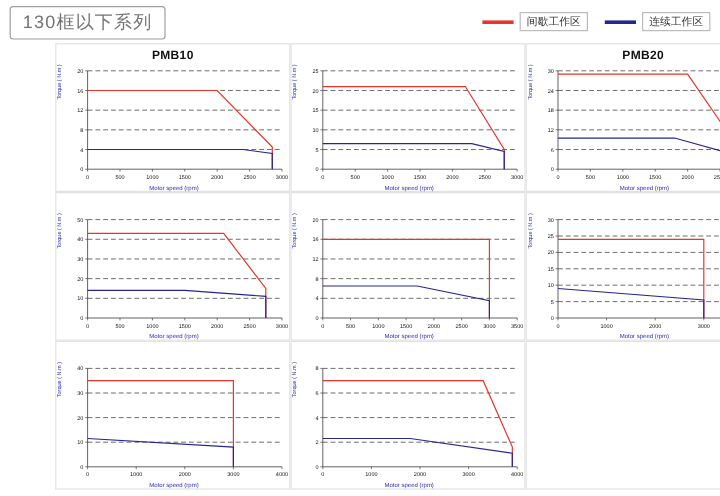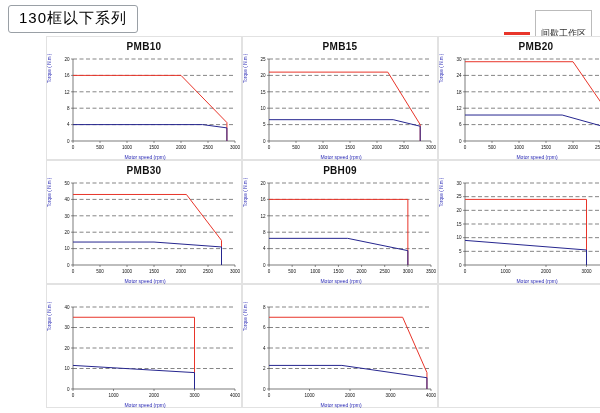--- a/index.html
+++ b/index.html
@@ -13,33 +13,33 @@
 
   .header{
     position:absolute;left:0;top:0;width:600px;height:34px;
   }
   .title-box{
     position:absolute;left:8px;top:5px;
     border:1px solid #9aa0a6;
     border-radius:3px;
     padding:3px 10px 4px 10px;
     font-size:15px;
-    color:#000000;
+    color:#737373;
     background:#fff;
     letter-spacing:1px;
   }
   .legend{
     position:absolute;right:8px;top:10px;
     display:flex;align-items:center;gap:14px;
   }
   .legend-item{display:flex;align-items:center;gap:5px;}
   .legend-line{display:block;width:26px;height:3px;}
   .legend-box{
     border:1px solid #bbb;
-    padding:16px 5px;
+    padding:1px 5px;
     font-size:9px;
     color:#333;
     background:#fff;
     line-height:12px;
   }
 
   .grid{
     position:absolute;left:6px;top:36px;width:588px;height:372px;
     display:grid;
     grid-template-columns:repeat(3,196px);
@@ -80,20 +80,24 @@
 </head>
 <body>
 
 <div class="header">
   <div class="title-box">130框以下系列</div>
   <div class="legend">
     <div class="legend-item">
       <span class="legend-line" style="background:#e8352a"></span>
       <span class="legend-box">间歇工作区</span>
     </div>
+    <div class="legend-item">
+      <span class="legend-line" style="background:#26268f"></span>
+      <span class="legend-box">连续工作区</span>
+    </div>
   </div>
 </div>
 
 <div class="grid">
   <div class="cell">
     <div class="chart-title">PMB10</div>
     <div class="plotwrap">
         <svg width="196" height="108">
           <line x1="26" y1="71.6" x2="188" y2="71.6" class="gridline"></line>
           <line x1="26" y1="55.199999999999996" x2="188" y2="55.199999999999996" class="gridline"></line>
@@ -129,21 +133,20 @@
           <line x1="188" y1="88" x2="188" y2="90" class="tick"></line>
           <text x="188" y="96" text-anchor="middle" class="ticklabel">3000</text>
           <polyline points="26.00,22.40 134.00,22.40 179.90,69.55 179.90,88.00" stroke="#e8352a" stroke-width="1" fill="none"></polyline>
           <polyline points="26.00,71.60 155.60,71.60 179.90,74.88 179.90,88.00" stroke="#26268f" stroke-width="1" fill="none"></polyline>
         </svg>
       <div class="ylabel">Torque ( N.m )</div>
       <div class="xlabel">Motor speed (rpm)</div>
     </div>
   </div>
   <div class="cell">
-    <div class="chart-title">PMB15</div>
     <div class="plotwrap">
         <svg width="196" height="108">
           <line x1="26" y1="71.6" x2="188" y2="71.6" class="gridline"></line>
           <line x1="26" y1="55.199999999999996" x2="188" y2="55.199999999999996" class="gridline"></line>
           <line x1="26" y1="38.800000000000004" x2="188" y2="38.800000000000004" class="gridline"></line>
           <line x1="26" y1="22.39999999999999" x2="188" y2="22.39999999999999" class="gridline"></line>
           <line x1="26" y1="6" x2="188" y2="6" class="gridline"></line>
           <line x1="26" y1="6" x2="26" y2="88" class="axis"></line>
           <line x1="26" y1="88" x2="188" y2="88" class="axis"></line>
           <line x1="24" y1="88" x2="26" y2="88" class="tick"></line>
@@ -218,21 +221,20 @@
           <text x="188" y="96" text-anchor="middle" class="ticklabel">3000</text>
           <polyline points="26.00,8.73 134.00,8.73 177.20,71.60 177.20,88.00" stroke="#e8352a" stroke-width="1" fill="none"></polyline>
           <polyline points="26.00,62.03 123.20,62.03 177.20,77.07 177.20,88.00" stroke="#26268f" stroke-width="1" fill="none"></polyline>
         </svg>
       <div class="ylabel">Torque ( N.m )</div>
       <div class="xlabel">Motor speed (rpm)</div>
     </div>
   </div>
 
   <div class="cell">
-    <div class="chart-title">PMB30</div>
     <div class="plotwrap">
         <svg width="196" height="108">
           <line x1="26" y1="71.6" x2="188" y2="71.6" class="gridline"></line>
           <line x1="26" y1="55.199999999999996" x2="188" y2="55.199999999999996" class="gridline"></line>
           <line x1="26" y1="38.800000000000004" x2="188" y2="38.800000000000004" class="gridline"></line>
           <line x1="26" y1="22.39999999999999" x2="188" y2="22.39999999999999" class="gridline"></line>
           <line x1="26" y1="6" x2="188" y2="6" class="gridline"></line>
           <line x1="26" y1="6" x2="26" y2="88" class="axis"></line>
           <line x1="26" y1="88" x2="188" y2="88" class="axis"></line>
           <line x1="24" y1="88" x2="26" y2="88" class="tick"></line>
@@ -262,21 +264,20 @@
           <line x1="188" y1="88" x2="188" y2="90" class="tick"></line>
           <text x="188" y="96" text-anchor="middle" class="ticklabel">3000</text>
           <polyline points="26.00,17.48 139.40,17.48 174.50,63.40 174.50,88.00" stroke="#e8352a" stroke-width="1" fill="none"></polyline>
           <polyline points="26.00,65.04 107.00,65.04 174.50,69.96 174.50,88.00" stroke="#26268f" stroke-width="1" fill="none"></polyline>
         </svg>
       <div class="ylabel">Torque ( N.m )</div>
       <div class="xlabel">Motor speed (rpm)</div>
     </div>
   </div>
   <div class="cell">
-    <div class="chart-title">PBH09</div>
     <div class="plotwrap">
         <svg width="196" height="108">
           <line x1="26" y1="71.6" x2="188" y2="71.6" class="gridline"></line>
           <line x1="26" y1="55.199999999999996" x2="188" y2="55.199999999999996" class="gridline"></line>
           <line x1="26" y1="38.800000000000004" x2="188" y2="38.800000000000004" class="gridline"></line>
           <line x1="26" y1="22.39999999999999" x2="188" y2="22.39999999999999" class="gridline"></line>
           <line x1="26" y1="6" x2="188" y2="6" class="gridline"></line>
           <line x1="26" y1="6" x2="26" y2="88" class="axis"></line>
           <line x1="26" y1="88" x2="188" y2="88" class="axis"></line>
           <line x1="24" y1="88" x2="26" y2="88" class="tick"></line>

